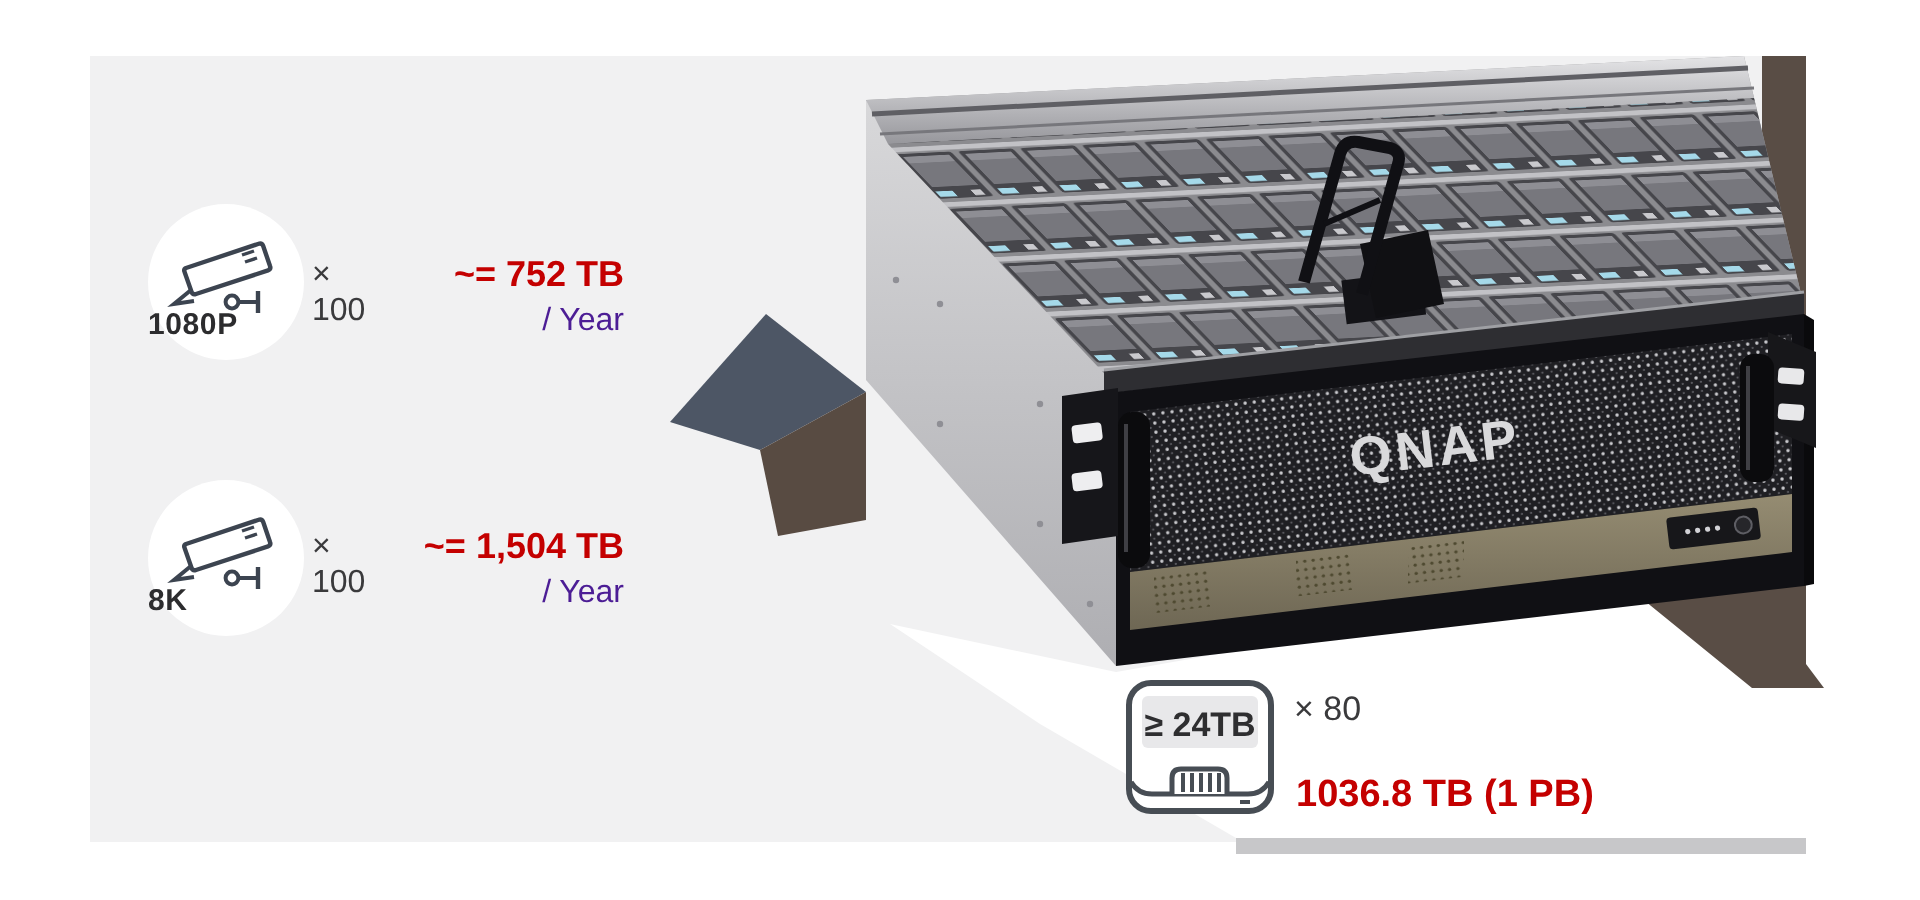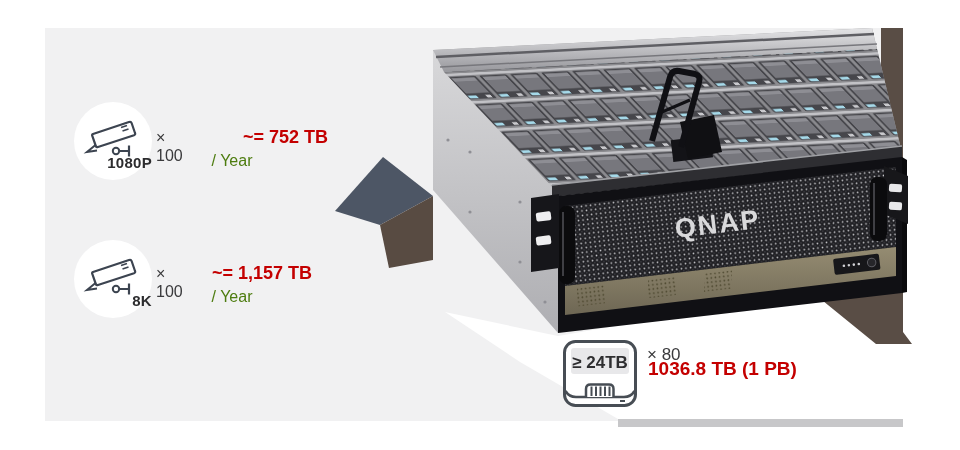--- a/index.html
+++ b/index.html
@@ -4,29 +4,29 @@
 <style>
   html,body{margin:0;padding:0;background:#fff;}
   .canvas{position:relative;width:960px;height:450px;background:#ffffff;overflow:hidden;
           font-family:"Liberation Sans",sans-serif;}
   .panel{position:absolute;left:45px;top:28px;width:858px;height:393px;background:#f1f1f2;}
   .bg-svg,.server-svg{position:absolute;left:0;top:0;}
   
   .cam-row{position:absolute;}
   .cam-circle{position:absolute;width:78px;height:78px;border-radius:50%;background:#ffffff;
               display:flex;flex-direction:column;align-items:center;justify-content:flex-start;}
-  .cam-label{position:absolute;bottom:9px;width:100%;text-align:right;font-weight:bold;
+  .cam-label{position:absolute;bottom:9px;width:100%;text-align:left;font-weight:bold;
              font-size:15px;color:#2c2c2e;letter-spacing:0.3px;margin-top:48px;}
   .cam-count{position:absolute;font-size:16px;color:#3a3a3c;}
   .cap-value{position:absolute;width:160px;text-align:right;font-size:18px;font-weight:bold;color:#c40000;}
-  .cap-unit{position:absolute;width:160px;text-align:center;font-size:16px;color:#4d7c0f;}
+  .cap-unit{position:absolute;width:160px;text-align:right;font-size:16px;color:#4c1d95;}
   
   .drive-icon{position:absolute;left:562px;top:339px;}
   .drive-count{position:absolute;left:647px;top:345px;font-size:17px;color:#3a3a3c;}
-  .drive-total{position:absolute;left:648px;top:358px;font-size:19px;font-weight:bold;color:#c40000;}
+  .drive-total{position:absolute;left:648px;top:387px;font-size:19px;font-weight:bold;color:#c40000;}
 </style>
 </head>
 <body>
 
 <div class="canvas">
 
   <div class="panel"></div>
 
   <svg class="bg-svg" width="960" height="450" viewBox="0 0 960 450">
     <polygon points="445,312 558,336 814,291 903,282 903,419 618,419 520,362" fill="#ffffff" opacity="0.95"></polygon>
@@ -142,39 +142,39 @@
         <path d="M12.5,31 L4,38 L14,36.5" fill="none" stroke="#3c4450" stroke-width="2"></path>
         <line x1="38" y1="13.5" x2="44" y2="11.5" stroke="#3c4450" stroke-width="1.7"></line>
         <line x1="39.5" y1="17" x2="45.5" y2="15" stroke="#3c4450" stroke-width="1.7"></line>
         <circle cx="33" cy="37" r="3.2" fill="none" stroke="#3c4450" stroke-width="2"></circle>
         <line x1="36.2" y1="37" x2="46" y2="37" stroke="#3c4450" stroke-width="2"></line>
         <line x1="46" y1="31.5" x2="46" y2="42.5" stroke="#3c4450" stroke-width="2.2"></line>
       </svg>
       <div class="cam-label">1080P</div>
     </div>
     <div class="cam-count" style="left:156px;top:129px;">× 100</div>
-    <div class="cap-value" style="left:168px;top:127px;">~= 752 TB</div>
+    <div class="cap-value" style="left:152px;top:127px;">~= 752 TB</div>
     <div class="cap-unit" style="left:152px;top:152px;">/ Year</div>
   </div>
 
   <div class="cam-row">
     <div class="cam-circle" style="left:74px;top:240px;">
       <svg width="60" height="44" viewBox="0 0 60 44" style="margin-top:12px;">
         <path d="M10,20 L46,8 Q48,7.3 48.6,9 L52,19 Q52.6,20.6 51,21.2 L15,33 Q13.4,33.6 12.8,32 L9.3,22 Q8.7,20.6 10,20 Z" fill="none" stroke="#3c4450" stroke-width="2.2"></path>
         <path d="M12.5,31 L4,38 L14,36.5" fill="none" stroke="#3c4450" stroke-width="2"></path>
         <line x1="38" y1="13.5" x2="44" y2="11.5" stroke="#3c4450" stroke-width="1.7"></line>
         <line x1="39.5" y1="17" x2="45.5" y2="15" stroke="#3c4450" stroke-width="1.7"></line>
         <circle cx="33" cy="37" r="3.2" fill="none" stroke="#3c4450" stroke-width="2"></circle>
         <line x1="36.2" y1="37" x2="46" y2="37" stroke="#3c4450" stroke-width="2"></line>
         <line x1="46" y1="31.5" x2="46" y2="42.5" stroke="#3c4450" stroke-width="2.2"></line>
       </svg>
       <div class="cam-label">8K</div>
     </div>
     <div class="cam-count" style="left:156px;top:265px;">× 100</div>
-    <div class="cap-value" style="left:152px;top:263px;">~= 1,157 TB</div>
+    <div class="cap-value" style="left:152px;top:263px;">~= 1,504 TB</div>
     <div class="cap-unit" style="left:152px;top:288px;">/ Year</div>
   </div>
 
   <div>
     <svg class="drive-icon" width="76" height="70" viewBox="0 0 76 70">
       <rect x="2.5" y="2.5" width="71" height="64" rx="11" fill="#ffffff" stroke="#474d54" stroke-width="3"></rect>
       <rect x="9" y="9" width="58" height="26" rx="3" fill="#e8e8ea"></rect>
       <text x="38" y="29" text-anchor="middle" font-family="Liberation Sans, sans-serif" font-size="17" font-weight="bold" fill="#2e2e30">≥ 24TB</text>
       <path d="M3.5,52 Q7,58 14,58 L62,58 Q69,58 72.5,52" fill="none" stroke="#474d54" stroke-width="2.5"></path>
       <path d="M24,58 V50 Q24,45.5 28.5,45.5 H47 Q51.5,45.5 51.5,50 V58" fill="#ffffff" stroke="#474d54" stroke-width="2.5"></path>

